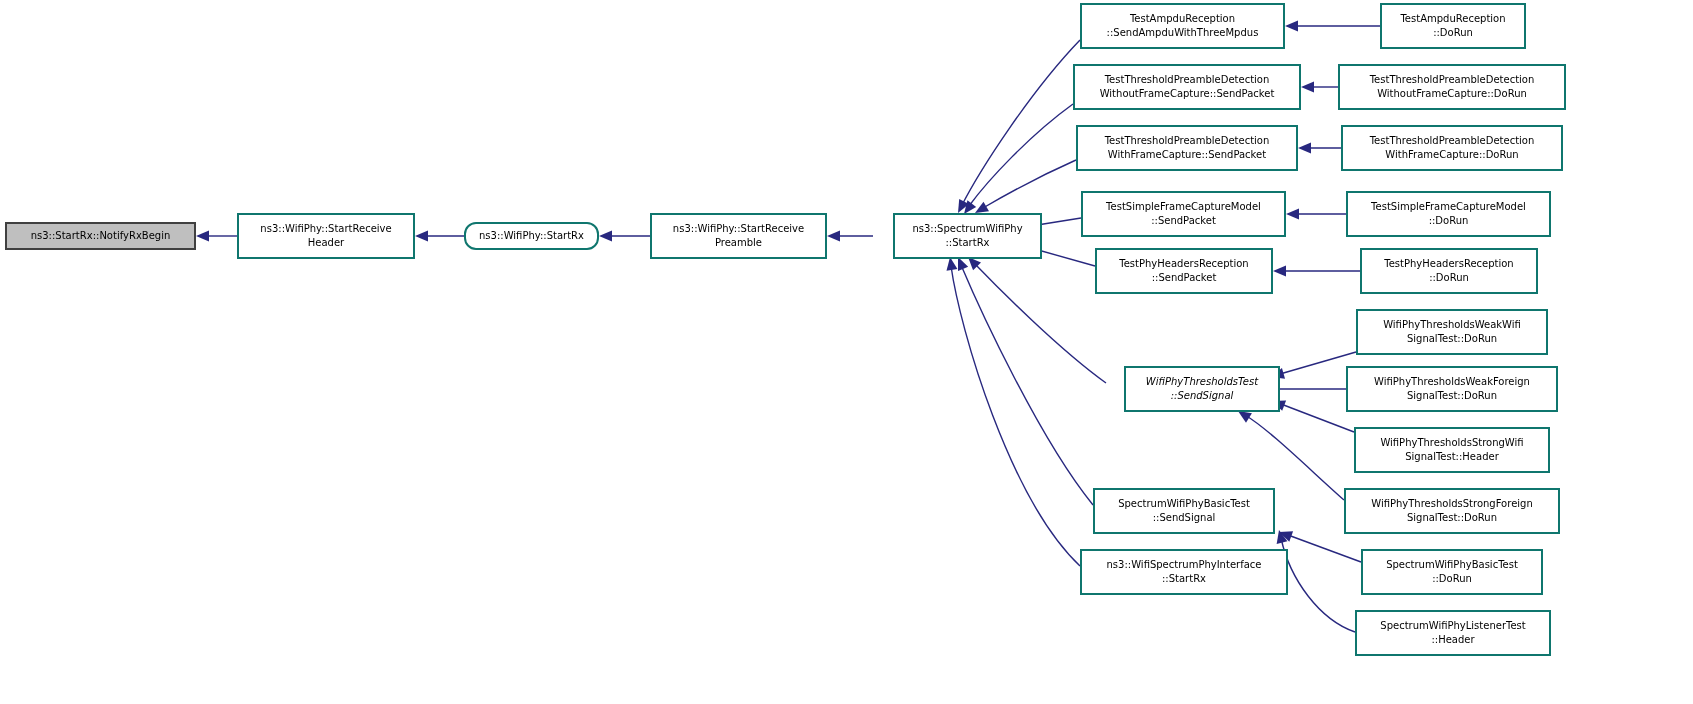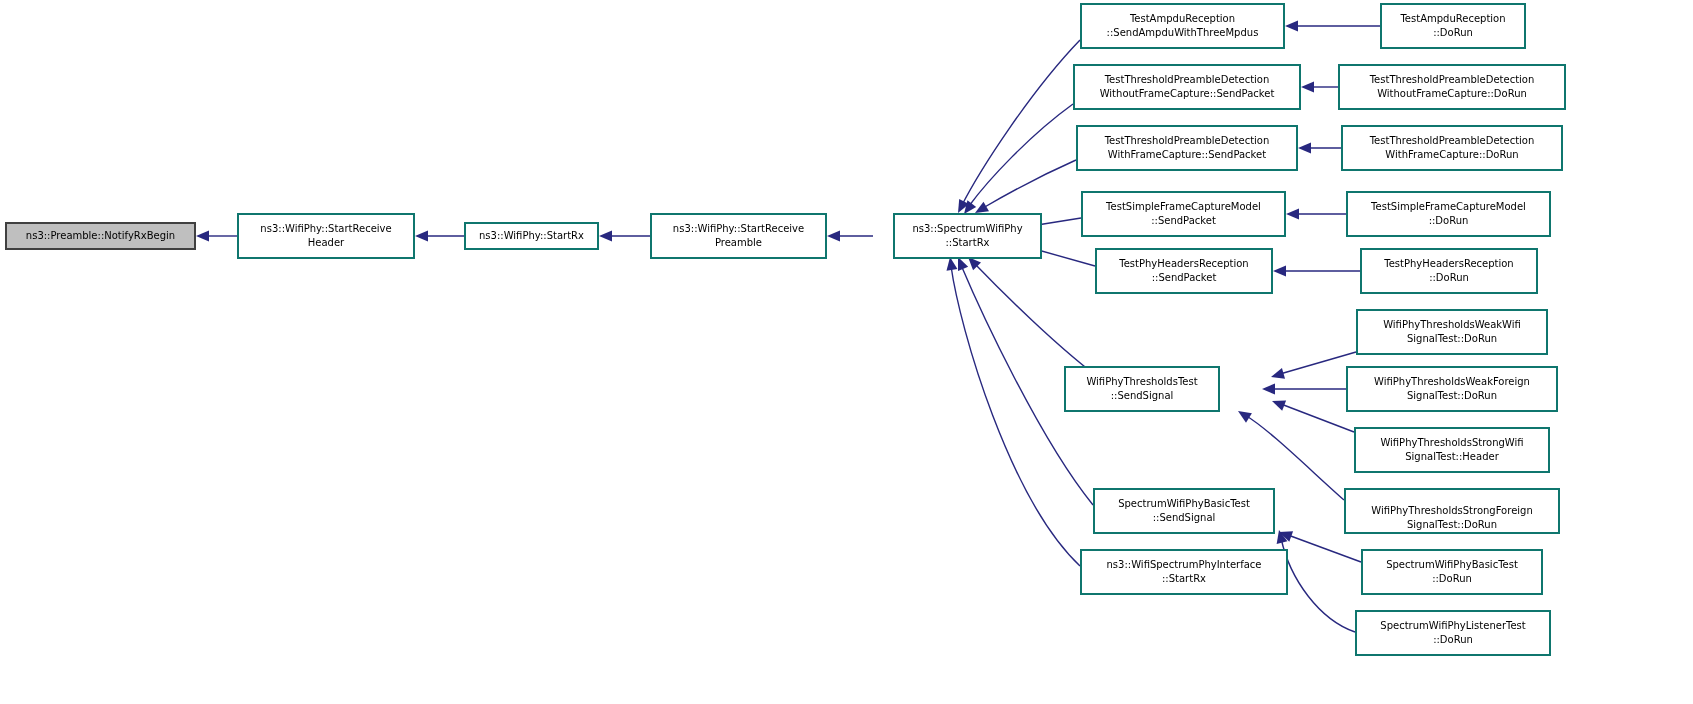--- a/index.html
+++ b/index.html
@@ -59,27 +59,27 @@
       <polygon points="1272,401 1286.1074441468372,400.5203963679549 1282.1680862973958,410.7908130943611" fill="#28287f"></polygon>
       <path d="M 1344,500 C 1310,470 1270,430 1245,415" fill="none" stroke="#28287f" stroke-width="1.4"></path>
       <polygon points="1238,411 1251.9160786514904,413.36490062487565 1245.9933506827456,422.6342745739754" fill="#28287f"></polygon>
       <path d="M 1361,562 L 1288,535" fill="none" stroke="#28287f" stroke-width="1.4"></path>
       <polygon points="1279,532 1293.1006724364663,531.3511264842185 1289.2848542700951,541.6680800908406" fill="#28287f"></polygon>
       <path d="M 1355,632 C 1320,620 1290,580 1281,538" fill="none" stroke="#28287f" stroke-width="1.4"></path>
       <polygon points="1279,530 1287.3592123182734,541.3742502793821 1276.6578314640342,543.9199226488199" fill="#28287f"></polygon>
     </svg>
   <div id="node-layer">
       <div class="node filled" style="left: 5px; top: 222px; width: 191px; height: 28px;">
-        <span>ns3::Preamble::NotifyRxBegin</span>
+        <span>ns3::StartRx::NotifyRxBegin</span>
       </div>
       <div class="node" style="left: 237px; top: 213px; width: 178px; height: 46px;">
         <span>ns3::WifiPhy::StartReceive
 Header</span>
       </div>
-      <div class="node" style="left: 464px; top: 222px; width: 135px; height: 28px;">
+      <div class="node" style="left: 464px; top: 222px; width: 135px; height: 28px; border-radius: 12px;">
         <span>ns3::WifiPhy::StartRx</span>
       </div>
       <div class="node" style="left: 650px; top: 213px; width: 177px; height: 46px;">
         <span>ns3::WifiPhy::StartReceive
 Preamble</span>
       </div>
       <div class="node" style="left: 893px; top: 213px; width: 149px; height: 46px;">
         <span>ns3::SpectrumWifiPhy
 ::StartRx</span>
       </div>
@@ -120,46 +120,46 @@
 ::SendPacket</span>
       </div>
       <div class="node" style="left: 1360px; top: 248px; width: 178px; height: 46px;">
         <span>TestPhyHeadersReception
 ::DoRun</span>
       </div>
       <div class="node" style="left: 1356px; top: 309px; width: 192px; height: 46px;">
         <span>WifiPhyThresholdsWeakWifi
 SignalTest::DoRun</span>
       </div>
-      <div class="node" style="left: 1064px; top: 366px; width: 156px; height: 46px;">
+      <div class="node" style="left: 1124px; top: 366px; width: 156px; height: 46px; font-style: italic;">
         <span>WifiPhyThresholdsTest
 ::SendSignal</span>
       </div>
       <div class="node" style="left: 1346px; top: 366px; width: 212px; height: 46px;">
         <span>WifiPhyThresholdsWeakForeign
 SignalTest::DoRun</span>
       </div>
       <div class="node" style="left: 1354px; top: 427px; width: 196px; height: 46px;">
         <span>WifiPhyThresholdsStrongWifi
 SignalTest::Header</span>
       </div>
-      <div class="node" style="left: 1344px; top: 488px; width: 216px; height: 46px; align-items: flex-end;">
+      <div class="node" style="left: 1344px; top: 488px; width: 216px; height: 46px;">
         <span>WifiPhyThresholdsStrongForeign
 SignalTest::DoRun</span>
       </div>
       <div class="node" style="left: 1093px; top: 488px; width: 182px; height: 46px;">
         <span>SpectrumWifiPhyBasicTest
 ::SendSignal</span>
       </div>
       <div class="node" style="left: 1361px; top: 549px; width: 182px; height: 46px;">
         <span>SpectrumWifiPhyBasicTest
 ::DoRun</span>
       </div>
       <div class="node" style="left: 1080px; top: 549px; width: 208px; height: 46px;">
         <span>ns3::WifiSpectrumPhyInterface
 ::StartRx</span>
       </div>
       <div class="node" style="left: 1355px; top: 610px; width: 196px; height: 46px;">
         <span>SpectrumWifiPhyListenerTest
-::DoRun</span>
+::Header</span>
       </div>
     </div>
 </div>
 
 </body></html>

